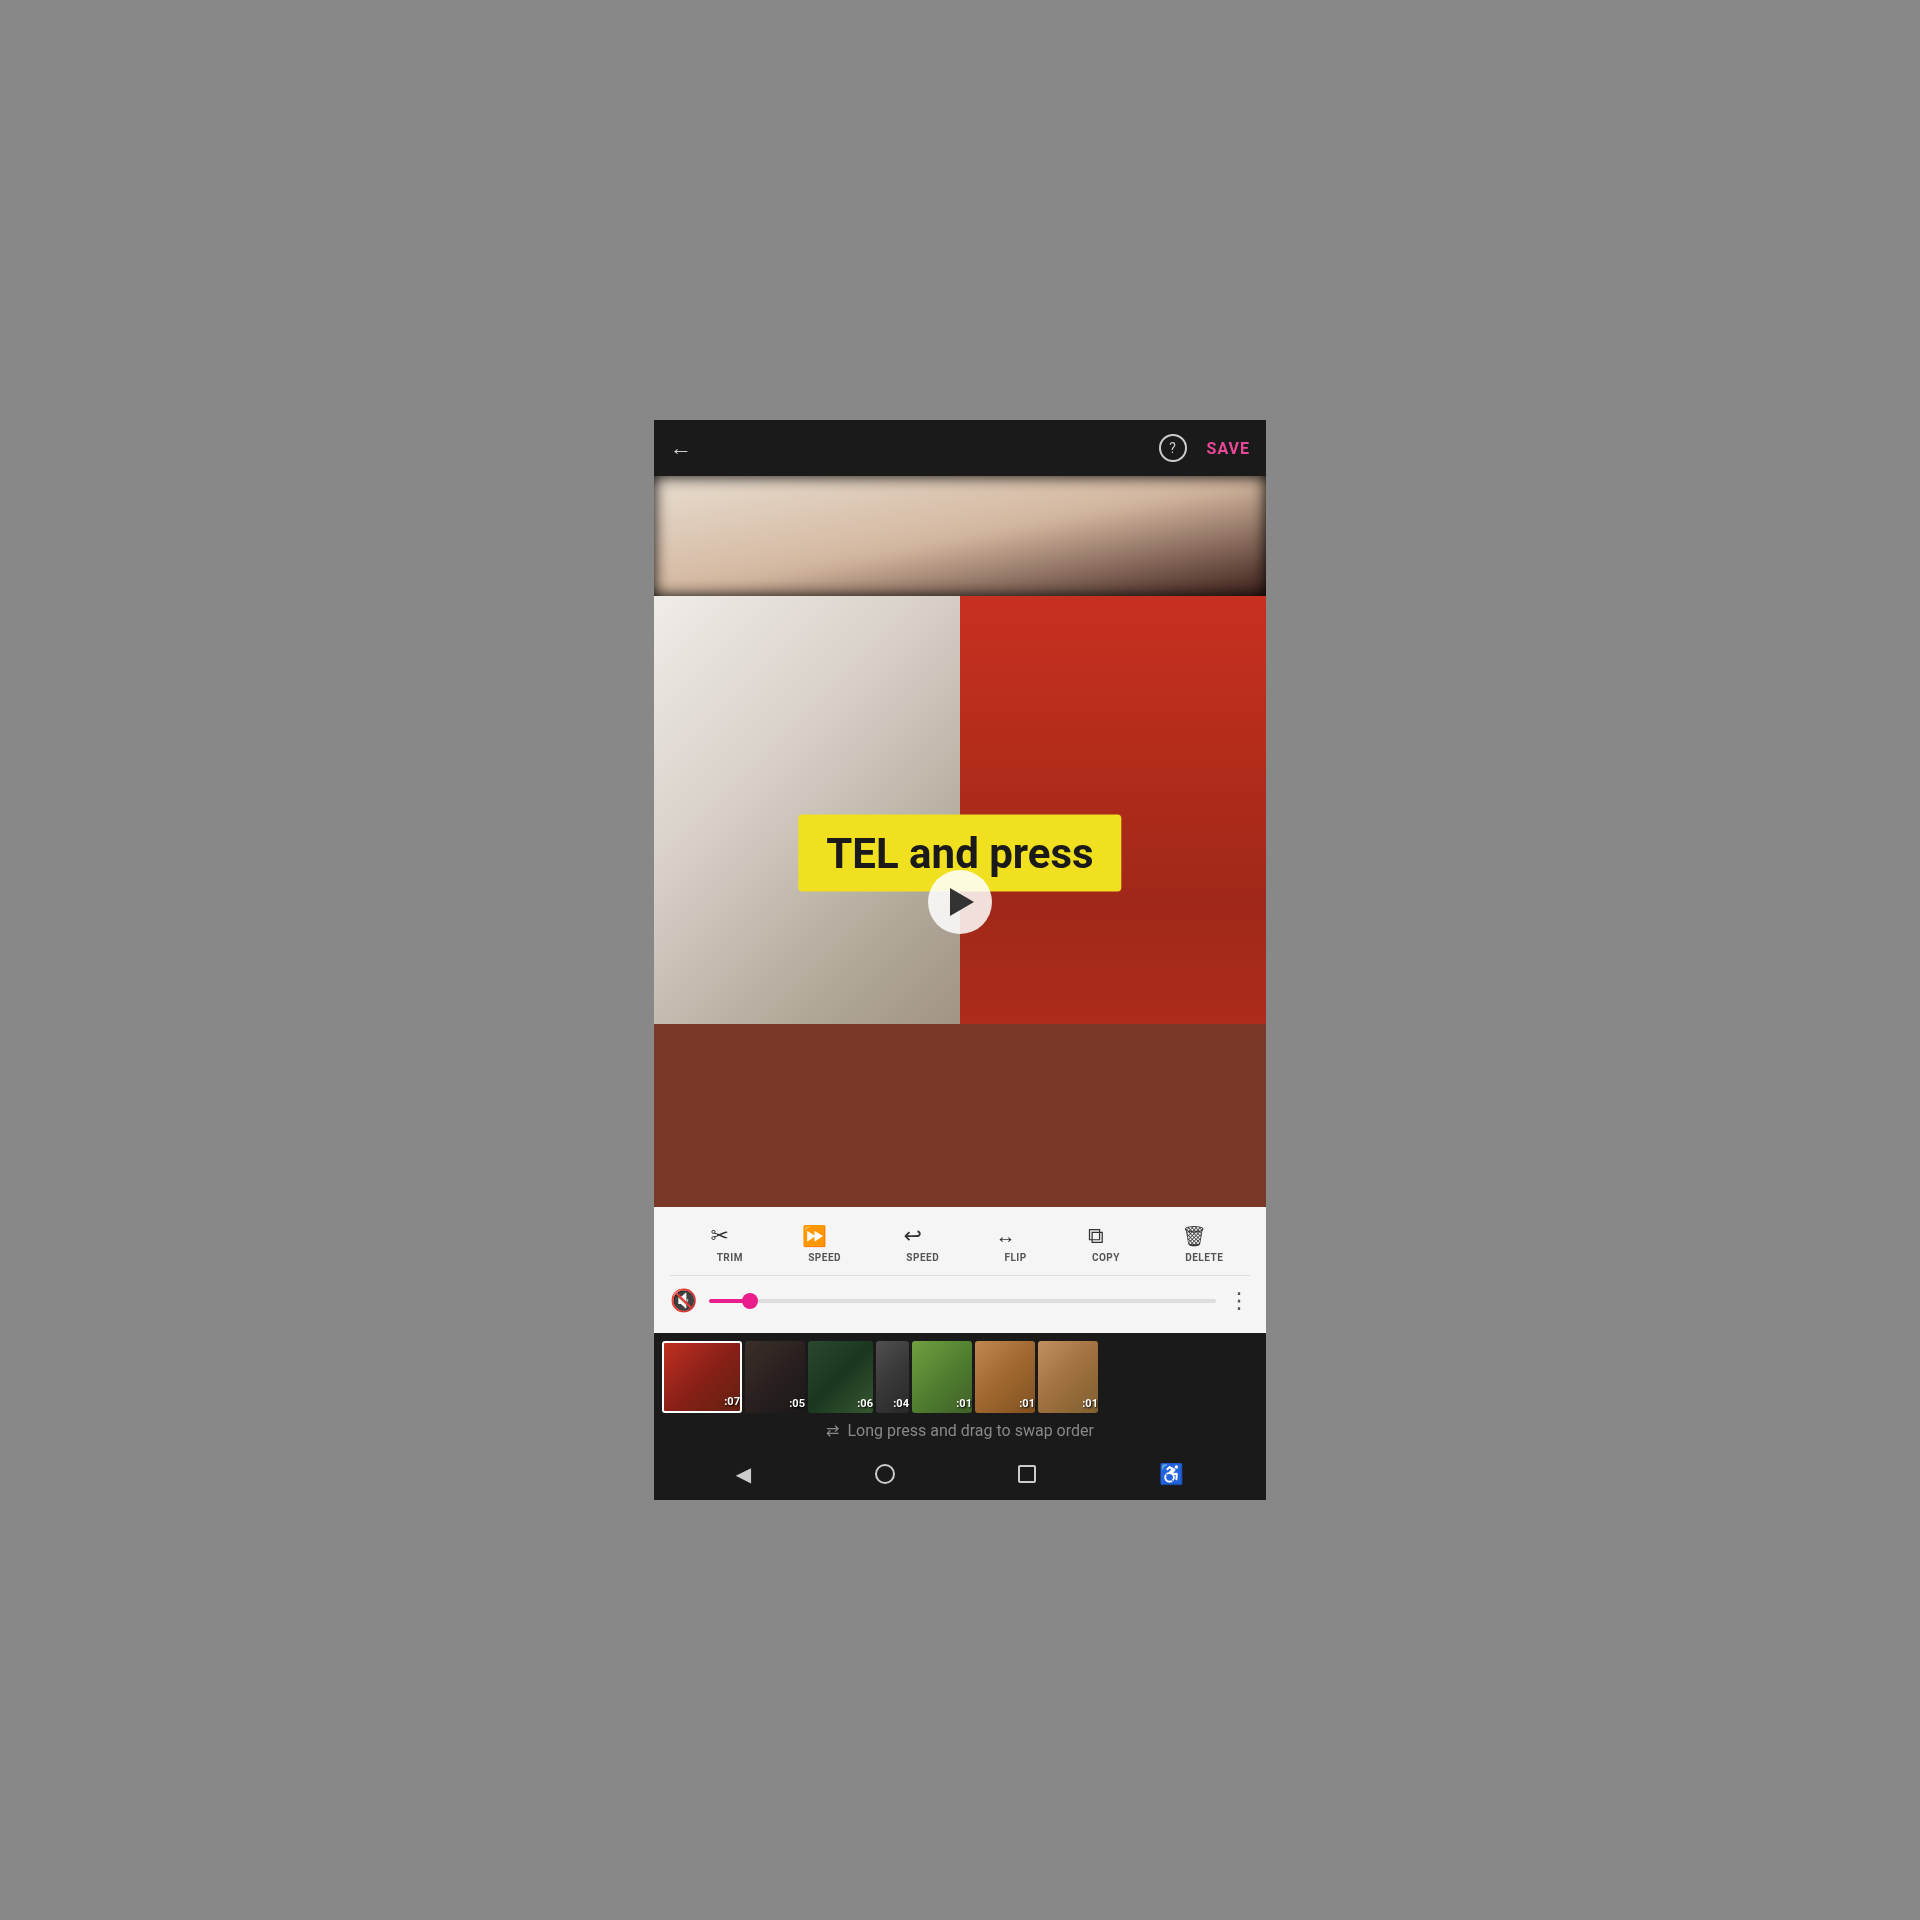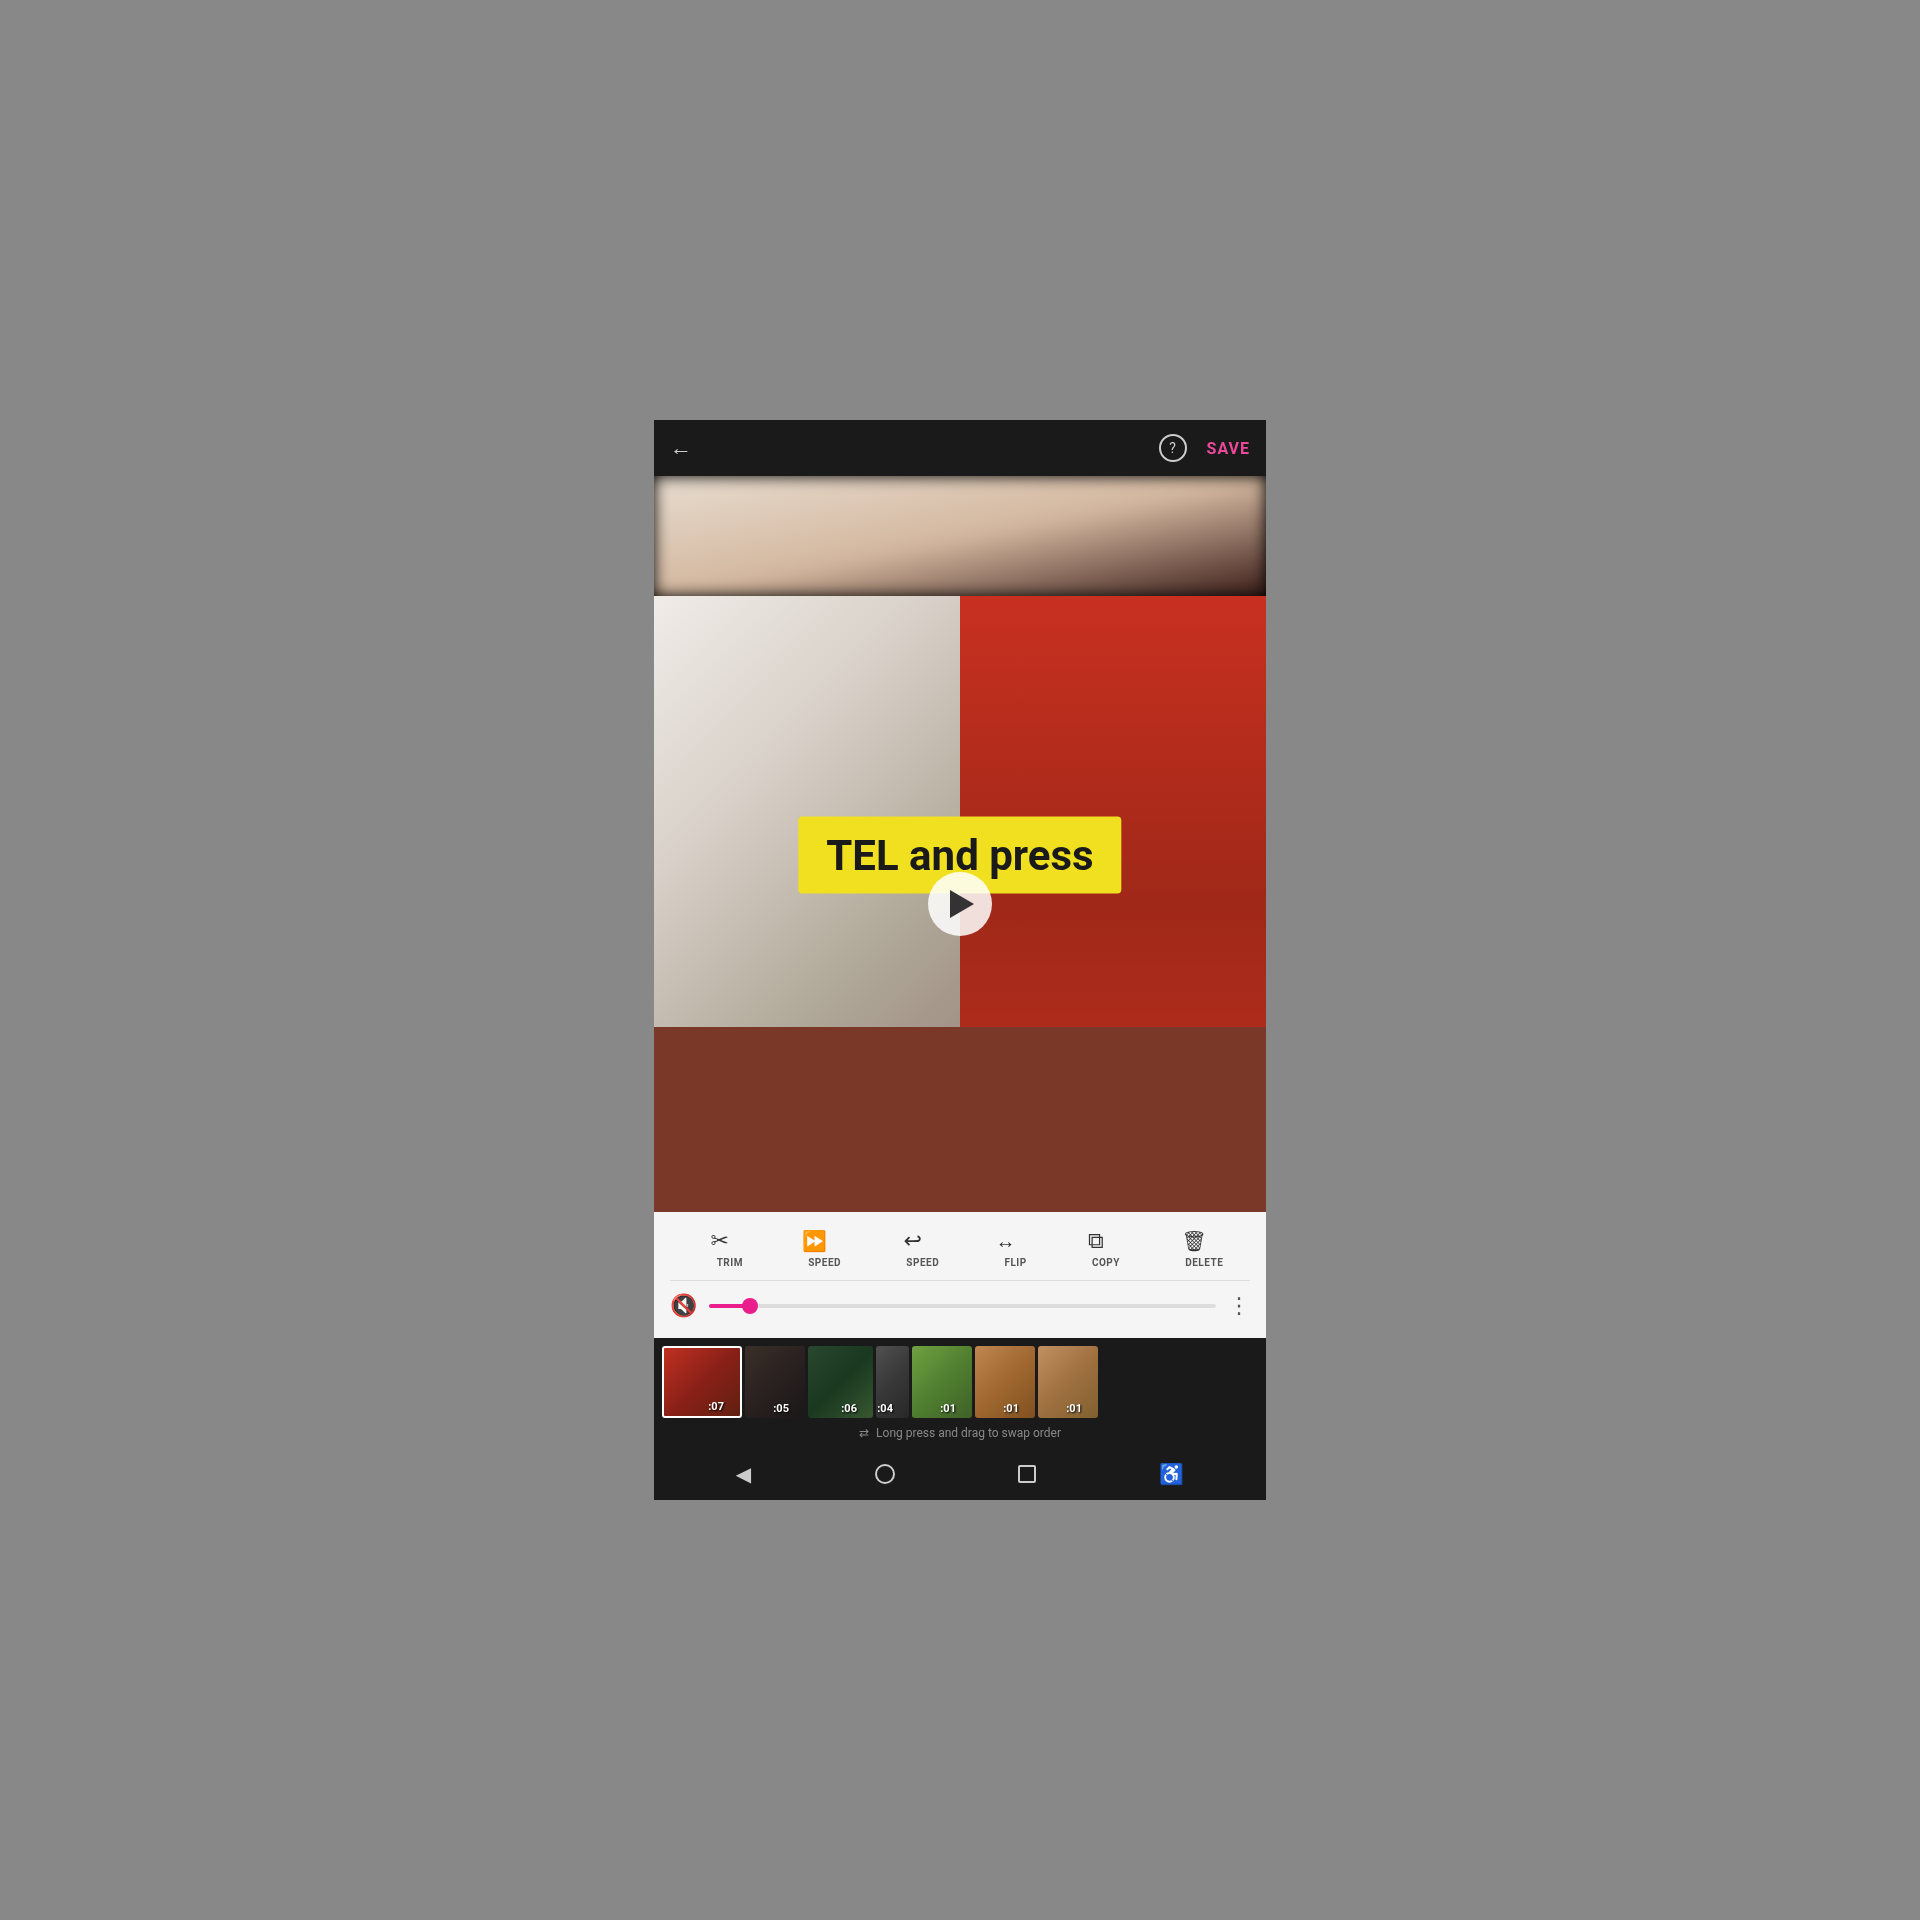--- a/index.html
+++ b/index.html
@@ -282,37 +282,37 @@
       border-radius: 3px;
       overflow: hidden;
       cursor: pointer;
     }
     .clip-item.active {
       border: 2px solid #fff;
     }
     .clip-duration {
       position: absolute;
       bottom: 3px;
-      right: 16px;
+      right: 0;
       color: white;
       font-size: 11px;
       font-weight: bold;
       text-shadow: 1px 1px 2px #000;
     }
     .clip-1 { width: 80px; background: linear-gradient(135deg, #c03020, #8a2018, #602010); }
     .clip-2 { width: 60px; background: linear-gradient(135deg, #3a3028, #2a2020, #1a1818); }
     .clip-3 { width: 65px; background: linear-gradient(135deg, #2a4830, #1a3820, #385830); }
     .clip-4 { width: 33px; background: linear-gradient(135deg, #505050, #383838, #282828); }
     .clip-5 { width: 60px; background: linear-gradient(135deg, #70a040, #508030, #406028); }
     .clip-6 { width: 60px; background: linear-gradient(135deg, #c08850, #a06830, #805020); }
     .clip-7 { width: 60px; background: linear-gradient(135deg, #c09060, #a07040, #806030); }
     .swap-hint {
       text-align: center;
       color: #888;
-      font-size: 12px;
+      font-size: 16px;
       padding: 8px 0 4px;
     }
     .swap-hint-icon {
       display: inline;
       margin-right: 4px;
     }
     
     .system-nav {
       background: #1a1a1a;
       height: 52px;

